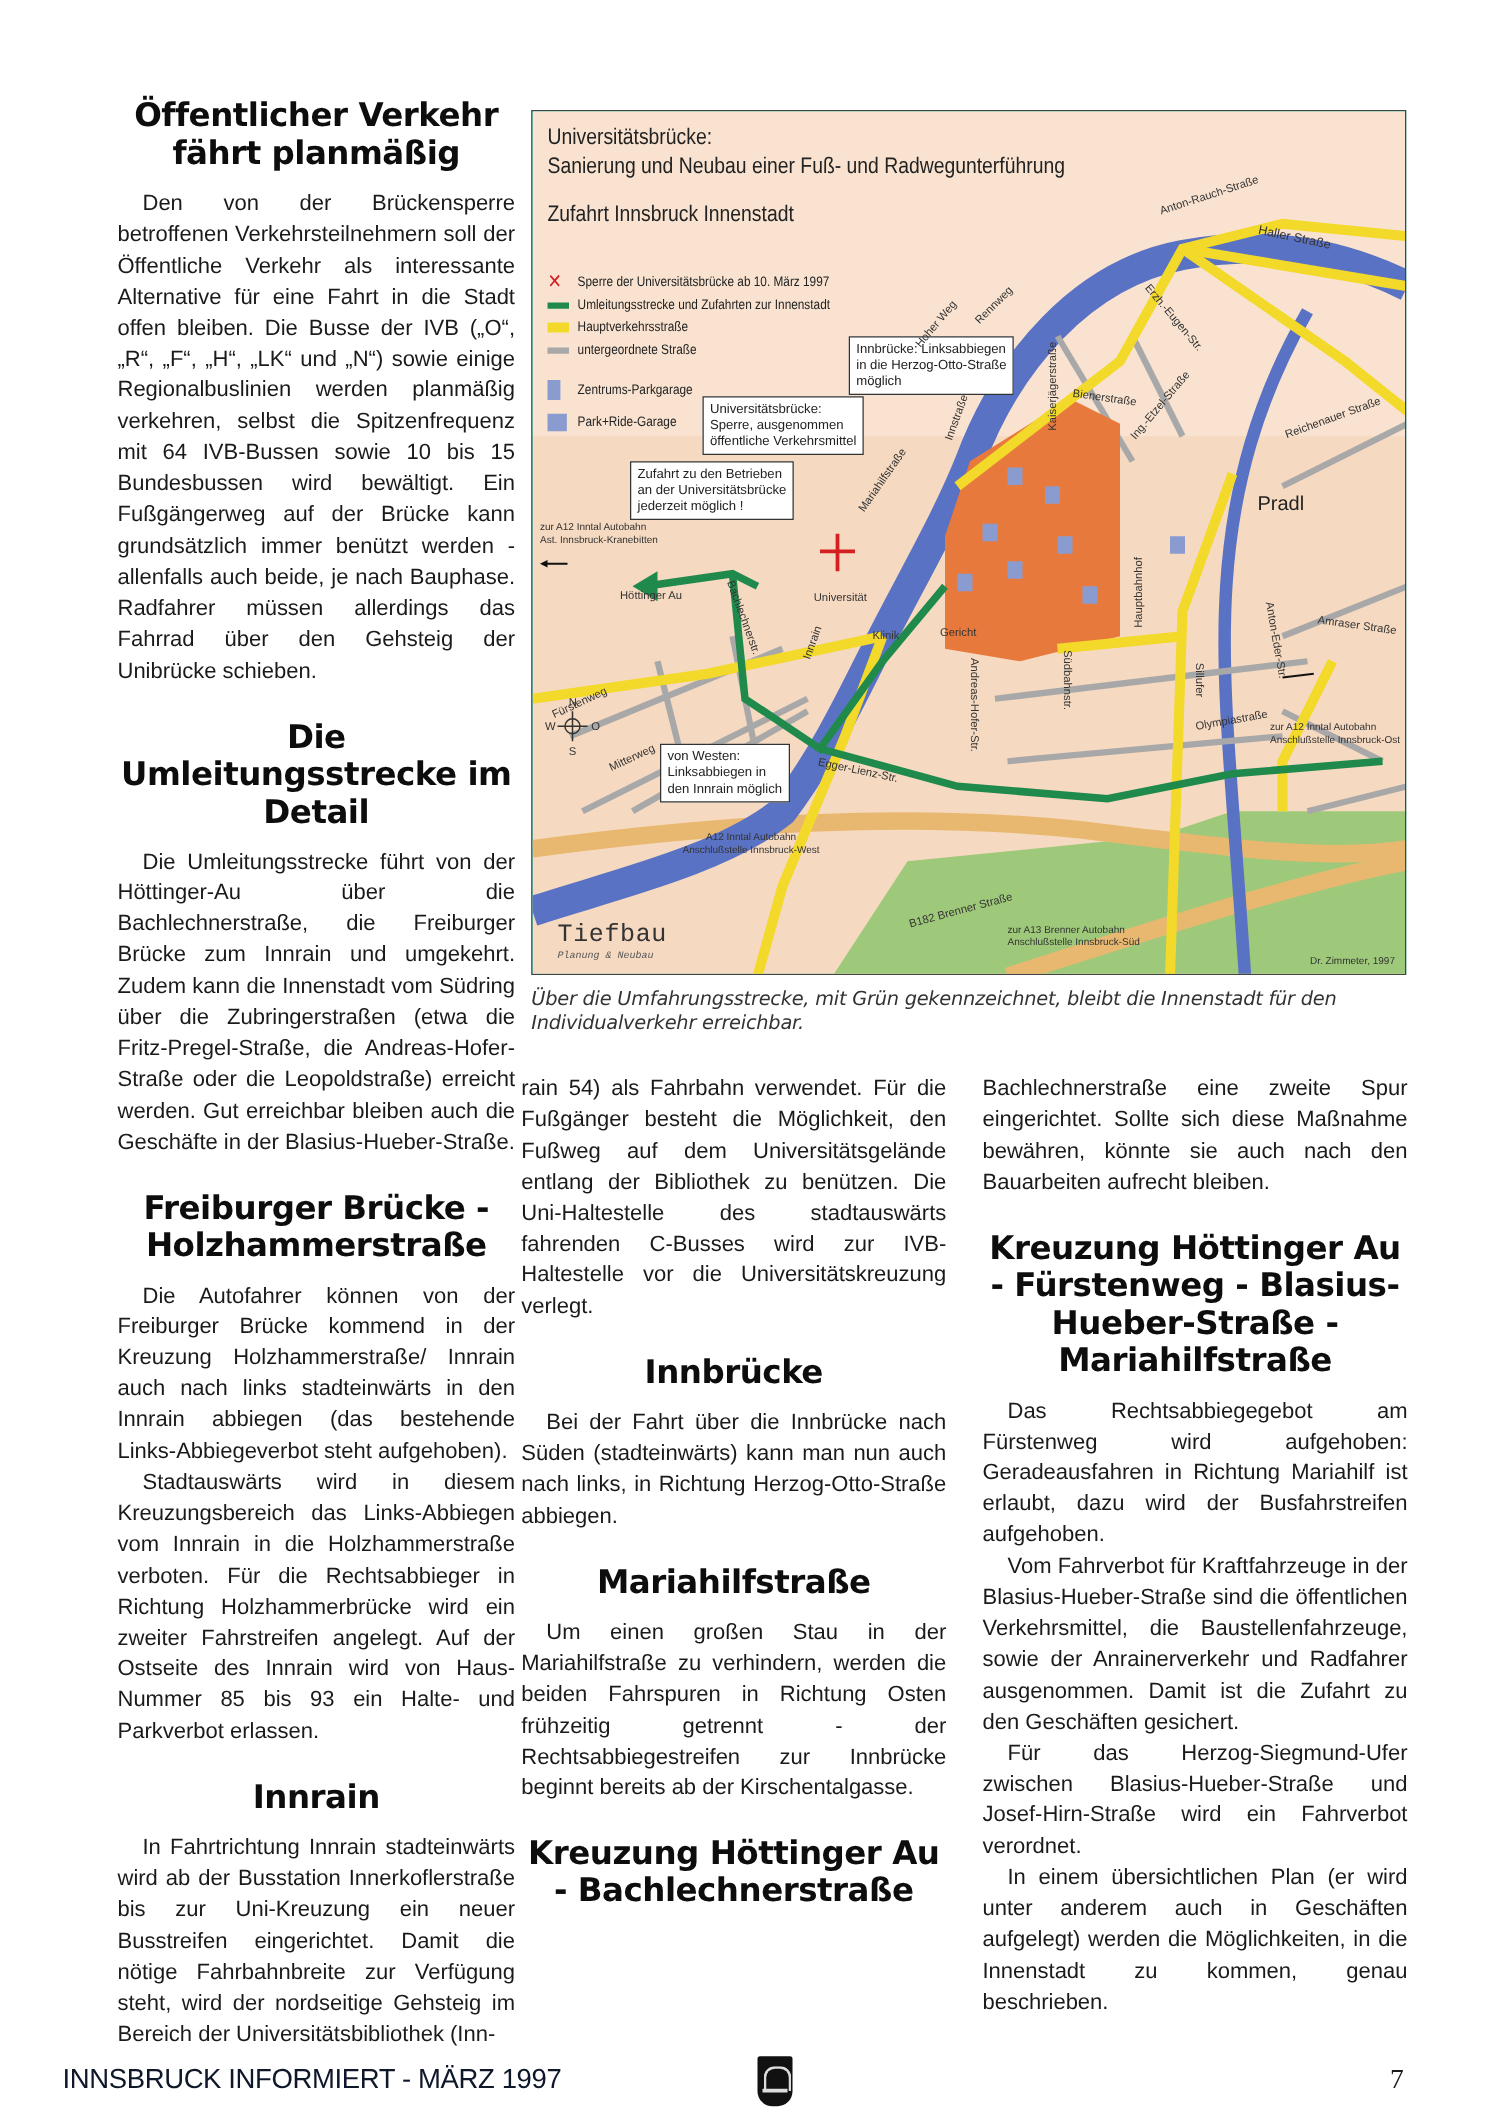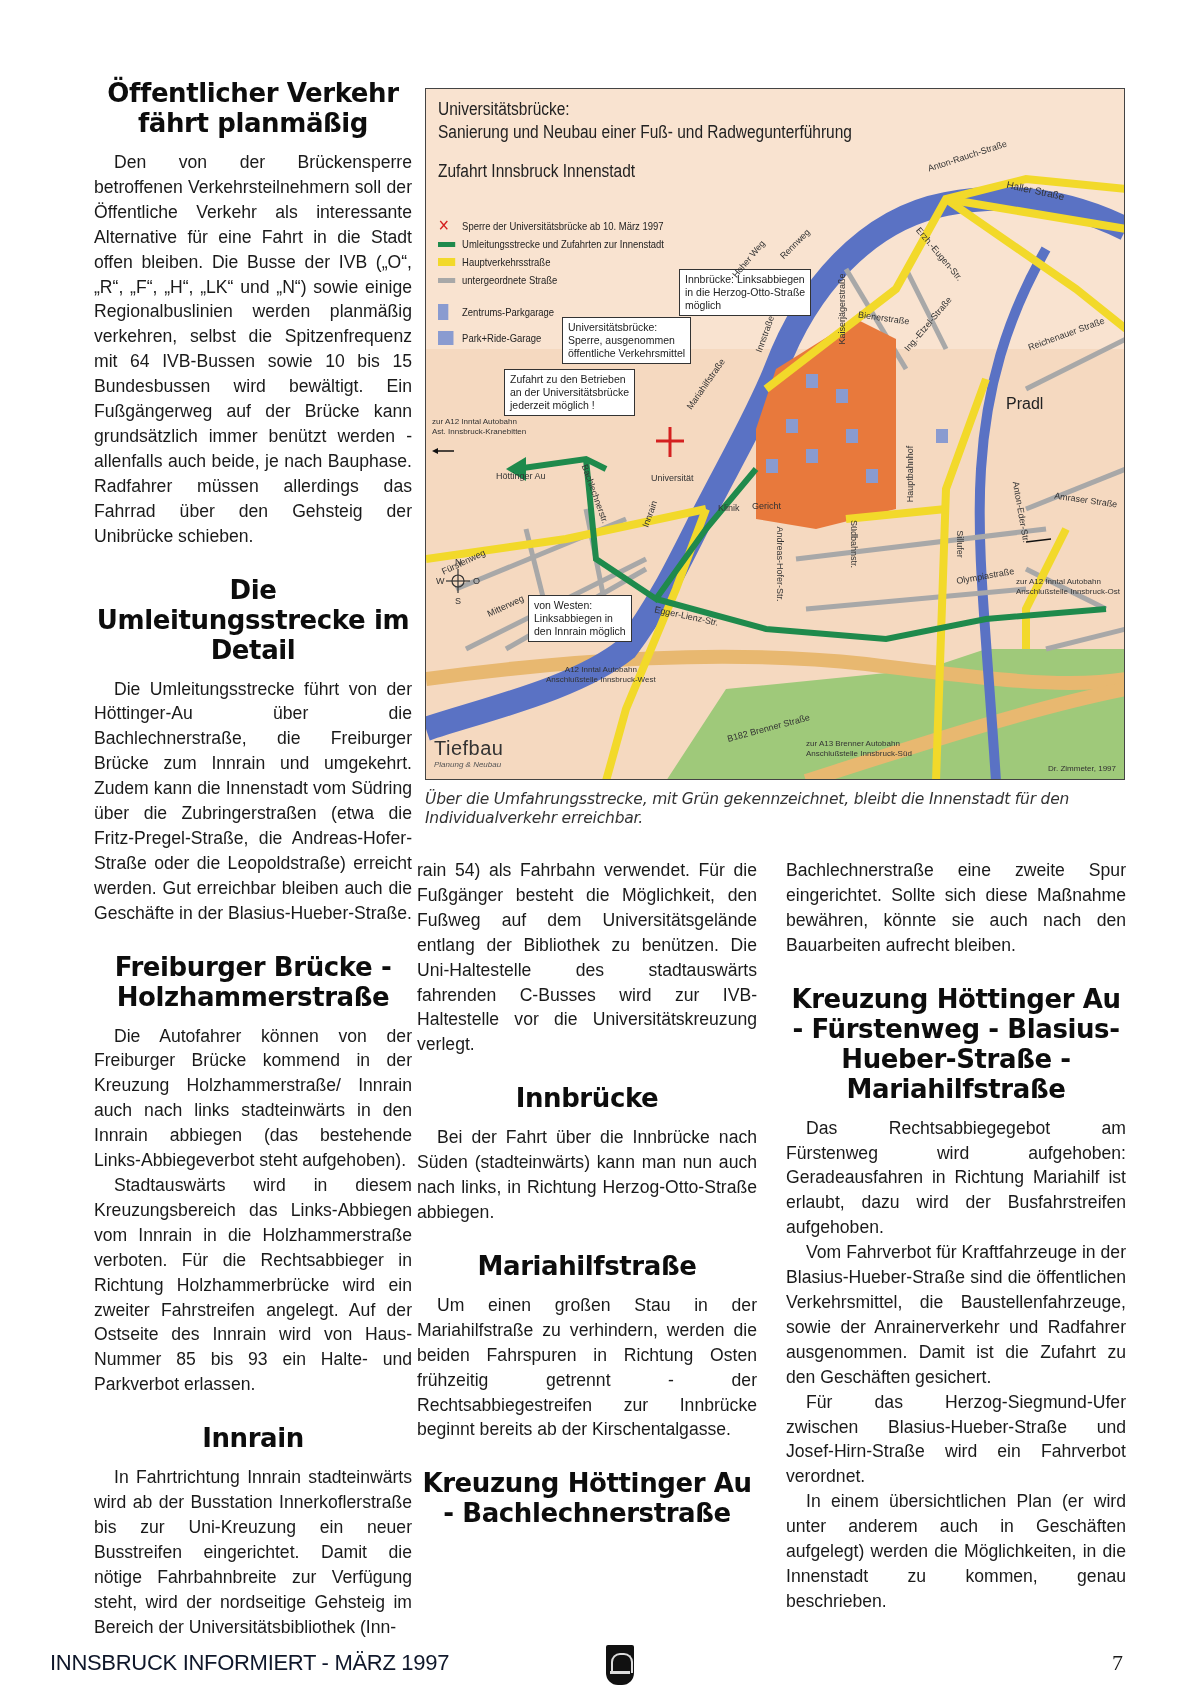--- a/index.html
+++ b/index.html
@@ -42,21 +42,21 @@
   .legend-row { display: flex; align-items: center; height: 18px; white-space: nowrap; }
   .legend-sym { width: 20px; height: 8px; margin-right: 8px; display: inline-block; }
   .legend-gap { height: 14px; }
   .callout {
     position: absolute; background: #fff; border: 1px solid #333;
     font-size: 10.5px; line-height: 13px; padding: 3px 5px; color: #222;
     white-space: nowrap;
   }
   .maplabel { position: absolute; font-size: 10px; color: #333; white-space: nowrap; }
   .pradl { font-size: 16px; color: #222; }
-  .tiefbau { position: absolute; left: 8px; top: 648px; font-family: Liberation Sans, sans-serif; }
+  .tiefbau { position: absolute; left: 20px; top: 648px; font-family: Liberation Mono, monospace; }
   .tiefbau .t1 { font-size: 20px; color: #333; letter-spacing: 0.5px; }
   .tiefbau .t2 { font-size: 8px; font-style: italic; color: #555; }
   .credit { position: absolute; right: 8px; bottom: 6px; font-size: 8px; color: #333; padding-left: 28px; }
 
   .caption {
     position: absolute; left: 425px; top: 790px; width: 720px;
     font-family: "DejaVu Sans", sans-serif; font-style: italic;
     font-size: 15.5px; line-height: 19px; color: #333;
     letter-spacing: -0.2px;
   }
@@ -248,21 +248,21 @@
   <div class="maplabel" style="left:250px;top:290px;transform:rotate(-55deg);font-size:9px;">Mariahilfstraße</div>
   <div class="maplabel pradl" style="left:580px;top:306px;">Pradl</div>
   <div class="maplabel" style="left:6px;top:328px;font-size:8px;line-height:10px;">
       <div>zur A12 Inntal Autobahn</div>
       <div>Ast. Innsbruck-Kranebitten</div>
     </div>
   <div class="maplabel" style="left:70px;top:382px;font-size:9px;">Höttinger Au</div>
   <div class="maplabel" style="left:138px;top:400px;transform:rotate(70deg);font-size:9px;">Bachlechnerstr.</div>
   <div class="maplabel" style="left:225px;top:384px;font-size:9px;">Universität</div>
   <div class="maplabel" style="left:210px;top:420px;transform:rotate(-70deg);font-size:9px;">Innrain</div>
-  <div class="maplabel" style="left:272px;top:414px;font-size:9px;margin-left:20px;">Klinik</div>
+  <div class="maplabel" style="left:272px;top:414px;font-size:9px;">Klinik</div>
   <div class="maplabel" style="left:326px;top:412px;font-size:9px;">Gericht</div>
   <div class="maplabel" style="left:456px;top:380px;transform:rotate(-90deg);font-size:9px;">Hauptbahnhof</div>
   <div class="maplabel" style="left:628px;top:406px;transform:rotate(8deg);font-size:9px;">Amraser Straße</div>
   <div class="maplabel" style="left:564px;top:418px;transform:rotate(80deg);font-size:9px;">Anton-Eder-Str.</div>
   <div class="maplabel" style="left:14px;top:468px;transform:rotate(-25deg);font-size:9px;">Fürstenweg</div>
   <div class="maplabel" style="left:60px;top:512px;transform:rotate(-25deg);font-size:9px;">Mitterweg</div>
   <div class="maplabel" style="left:316px;top:470px;transform:rotate(90deg);font-size:9px;">Andreas-Hofer-Str.</div>
   <div class="maplabel" style="left:404px;top:450px;transform:rotate(90deg);font-size:9px;">Südbahnstr.</div>
   <div class="maplabel" style="left:520px;top:450px;transform:rotate(90deg);font-size:9px;">Sillufer</div>
   <div class="maplabel" style="left:228px;top:522px;transform:rotate(12deg);font-size:9px;">Egger-Lienz-Str.</div>

